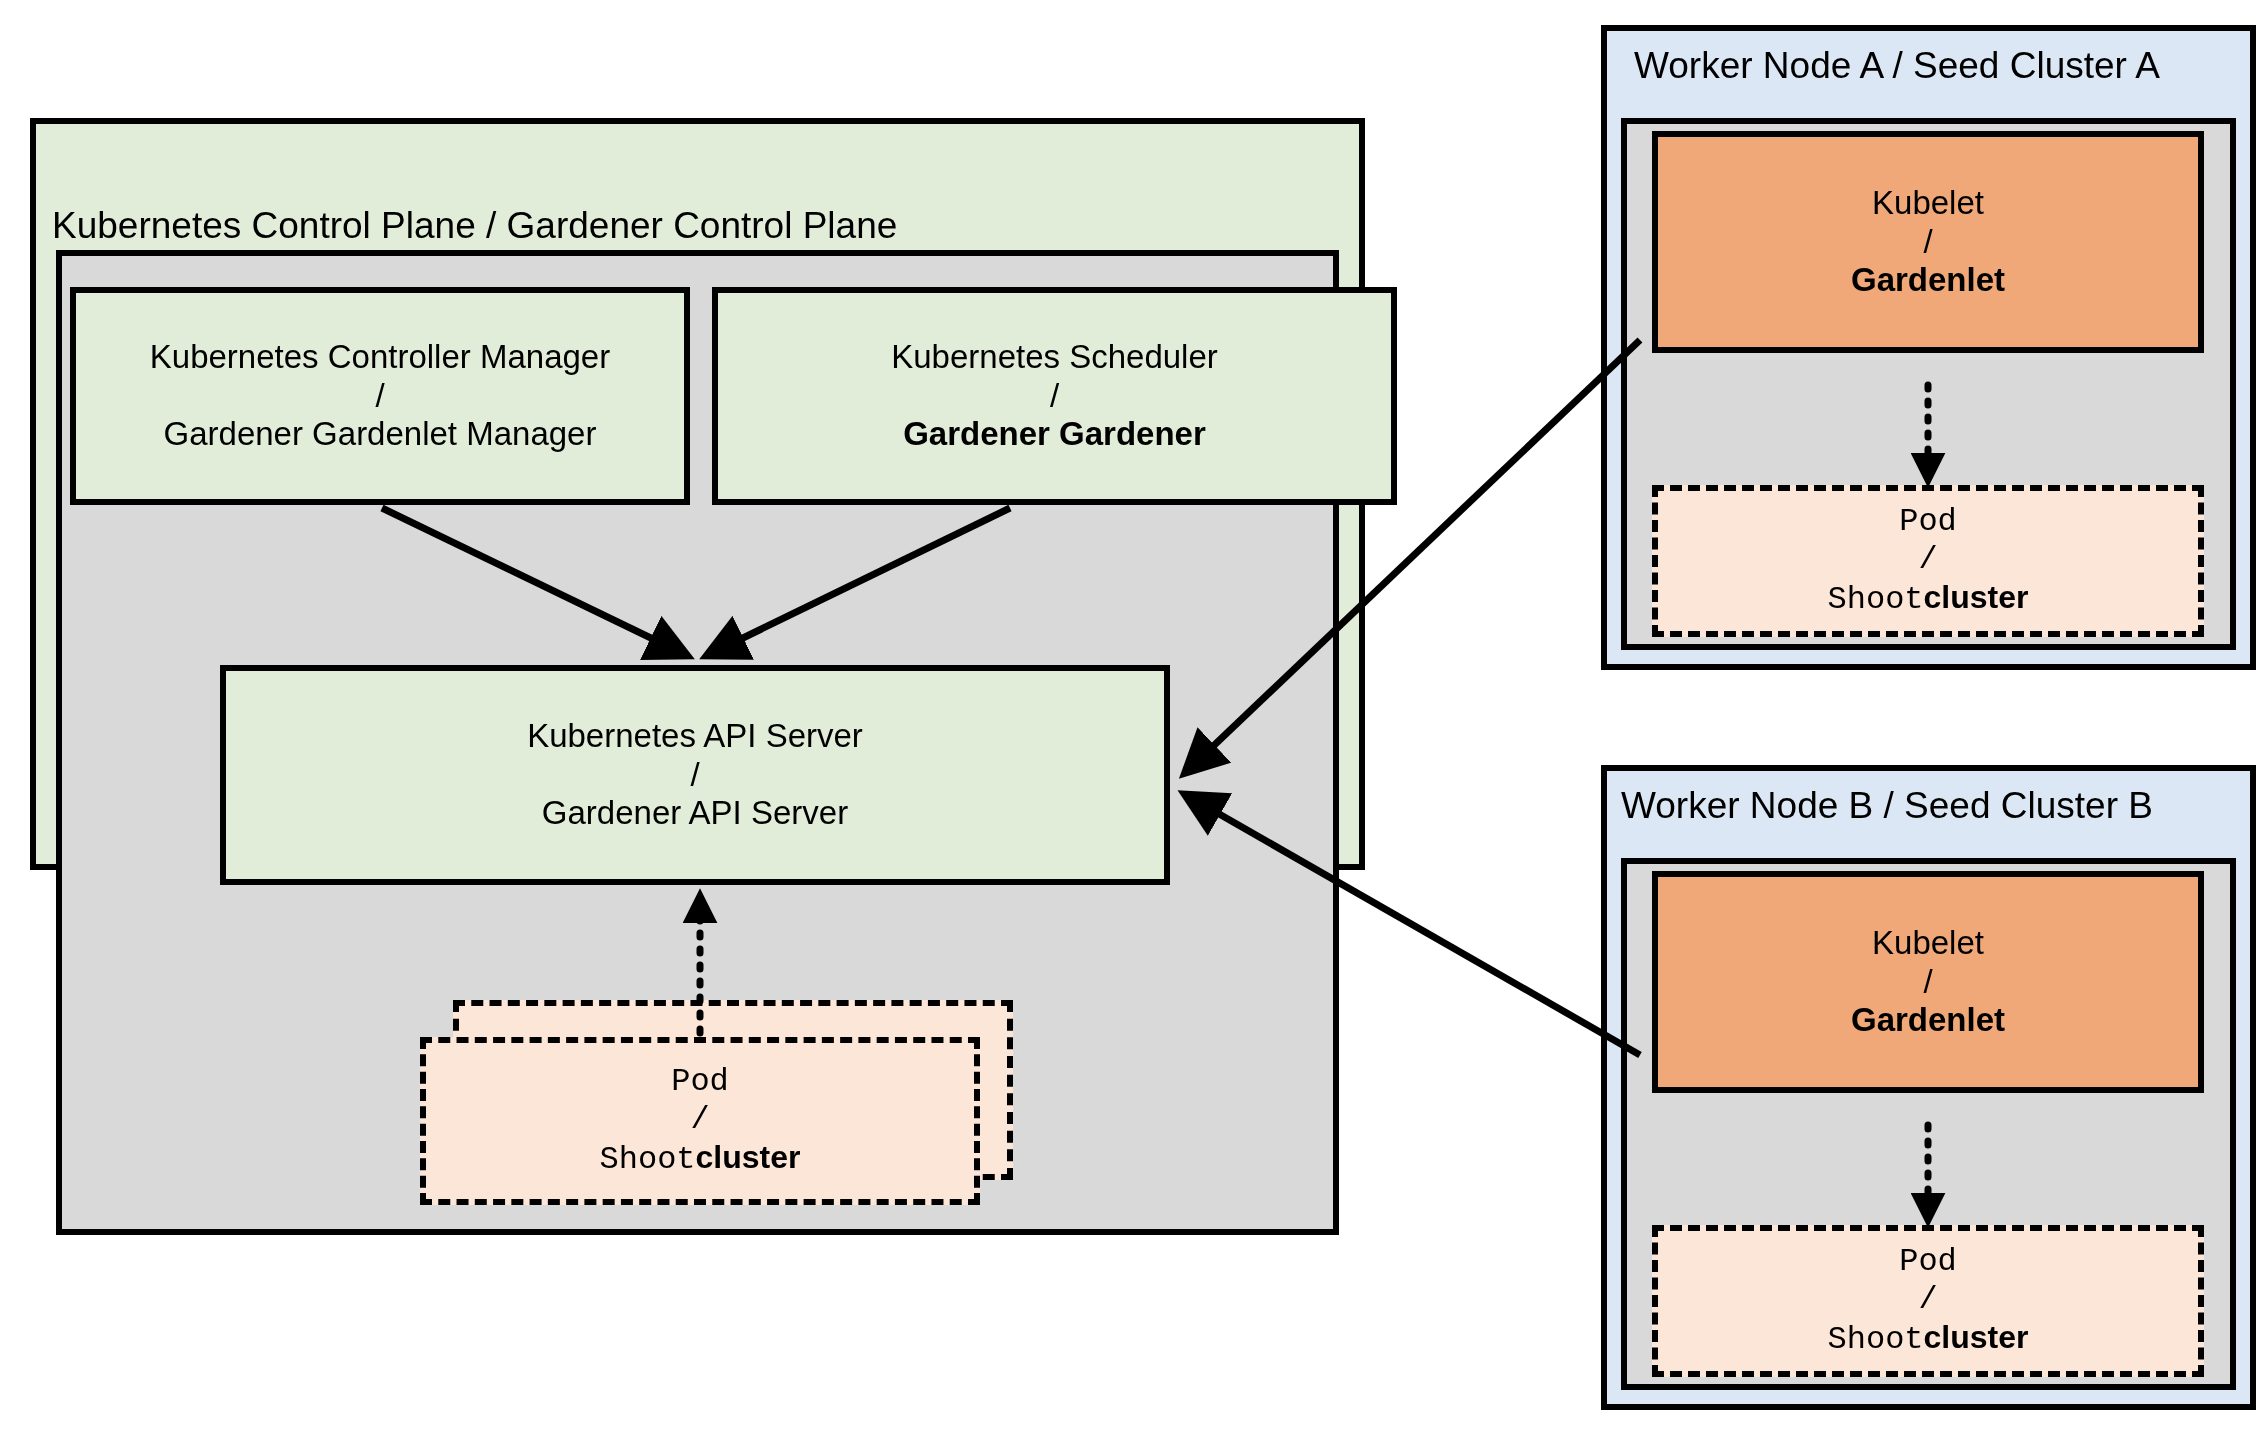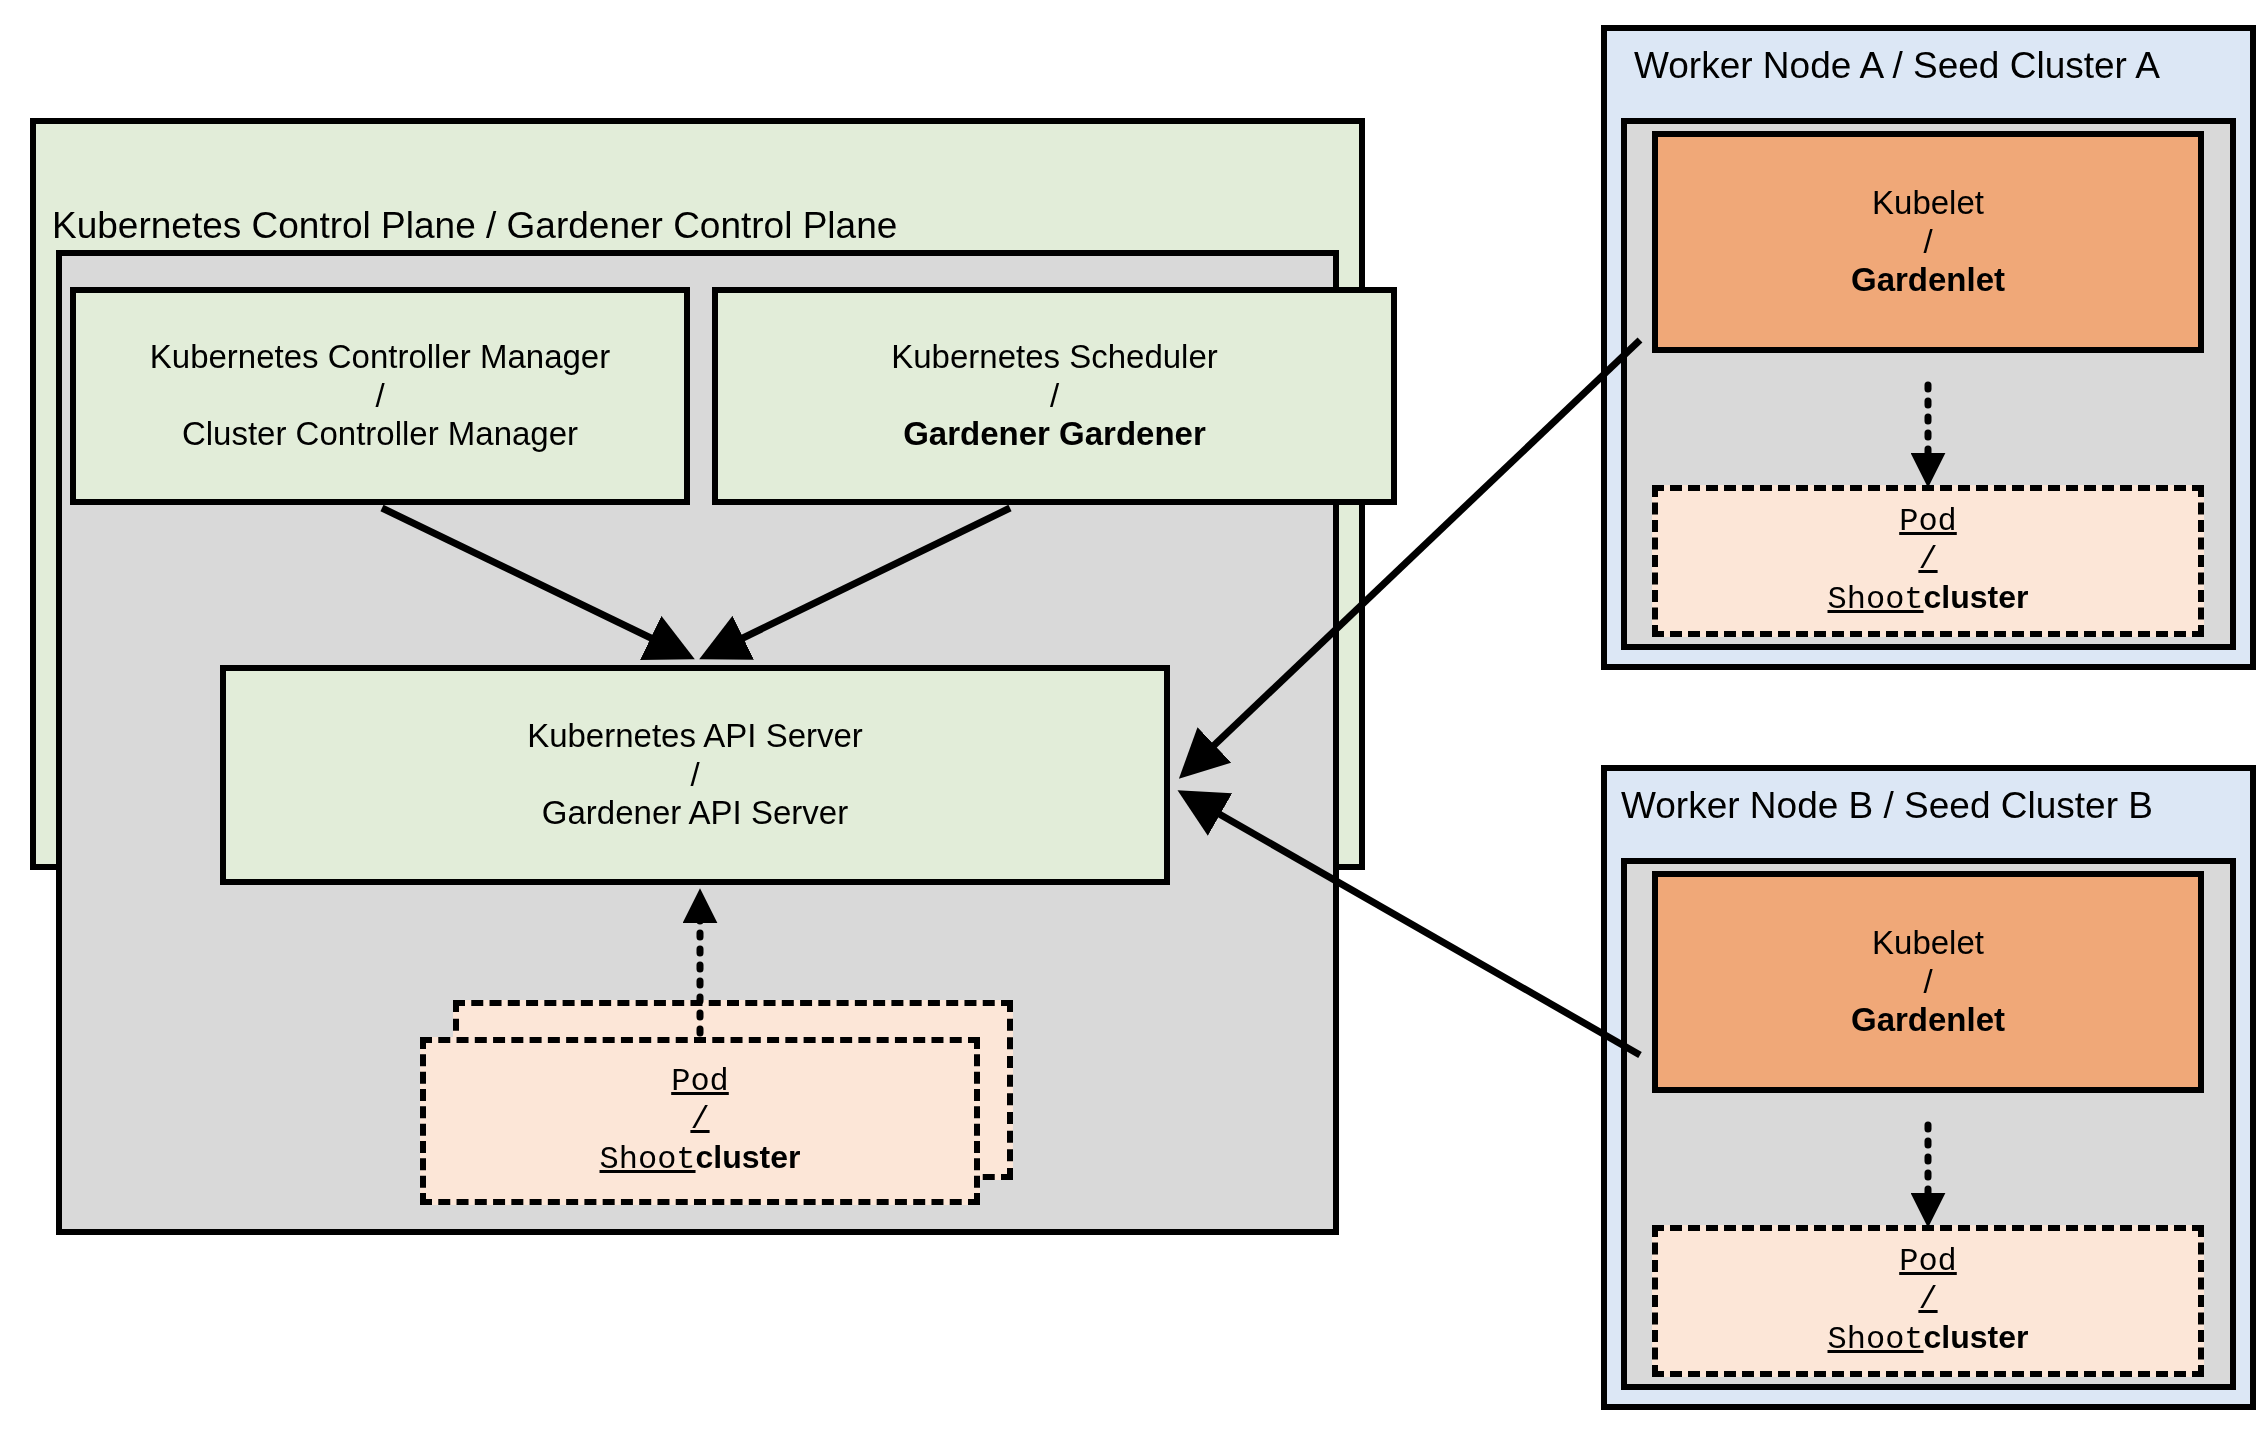--- a/index.html
+++ b/index.html
@@ -63,21 +63,21 @@
   .panel-title {
     position: absolute;
     font-size: 37px;
     color: #000000;
     white-space: nowrap;
     line-height: 1;
   }
   .line      { font-size: 33px; color: #000; display: block; }
   .line-b    { font-size: 33px; color: #000; display: block; font-weight: bold; }
   .slash     { font-size: 33px; color: #000; display: block; }
-  .mono      { font-family: "Liberation Mono", monospace; font-size: 32px; color: #000; text-decoration: underline; }
+  .mono      { font-family: "Liberation Mono", monospace; font-size: 32px; color: #000; }
   .mono-line { display: block; }
   .bold-sans { font-family: "Liberation Sans", sans-serif; font-weight: bold; font-size: 32px; }
 
   
   #connectors {
     position: absolute;
     left: 0; top: 0;
     width: 2266px;
     height: 1434px;
     pointer-events: none;
@@ -91,21 +91,21 @@
   <div class="panel fill-green" style="left:30px; top:118px; width:1335px; height:752px;">
   </div>
 
   <div class="panel-title" style="left:52px; top:207px;">Kubernetes Control Plane / Gardener Control Plane</div>
 
   <div class="inner-region" style="left:56px; top:250px; width:1283px; height:985px;"></div>
 
   <div class="node-box fill-green" style="left:70px; top:287px; width:620px; height:218px;">
     <span class="line">Kubernetes Controller Manager</span>
     <span class="slash">/</span>
-    <span class="line">Cluster Controller Manager</span>
+    <span class="line">Gardener Gardenlet Manager</span>
   </div>
 
   <div class="node-box fill-green" style="left:712px; top:287px; width:685px; height:218px;">
     <span class="line">Kubernetes Scheduler</span>
     <span class="slash">/</span>
     <span class="line-b">Gardener Gardener</span>
   </div>
 
   <div class="node-box fill-green" style="left:220px; top:665px; width:950px; height:220px;">
     <span class="line">Kubernetes API Server</span>

